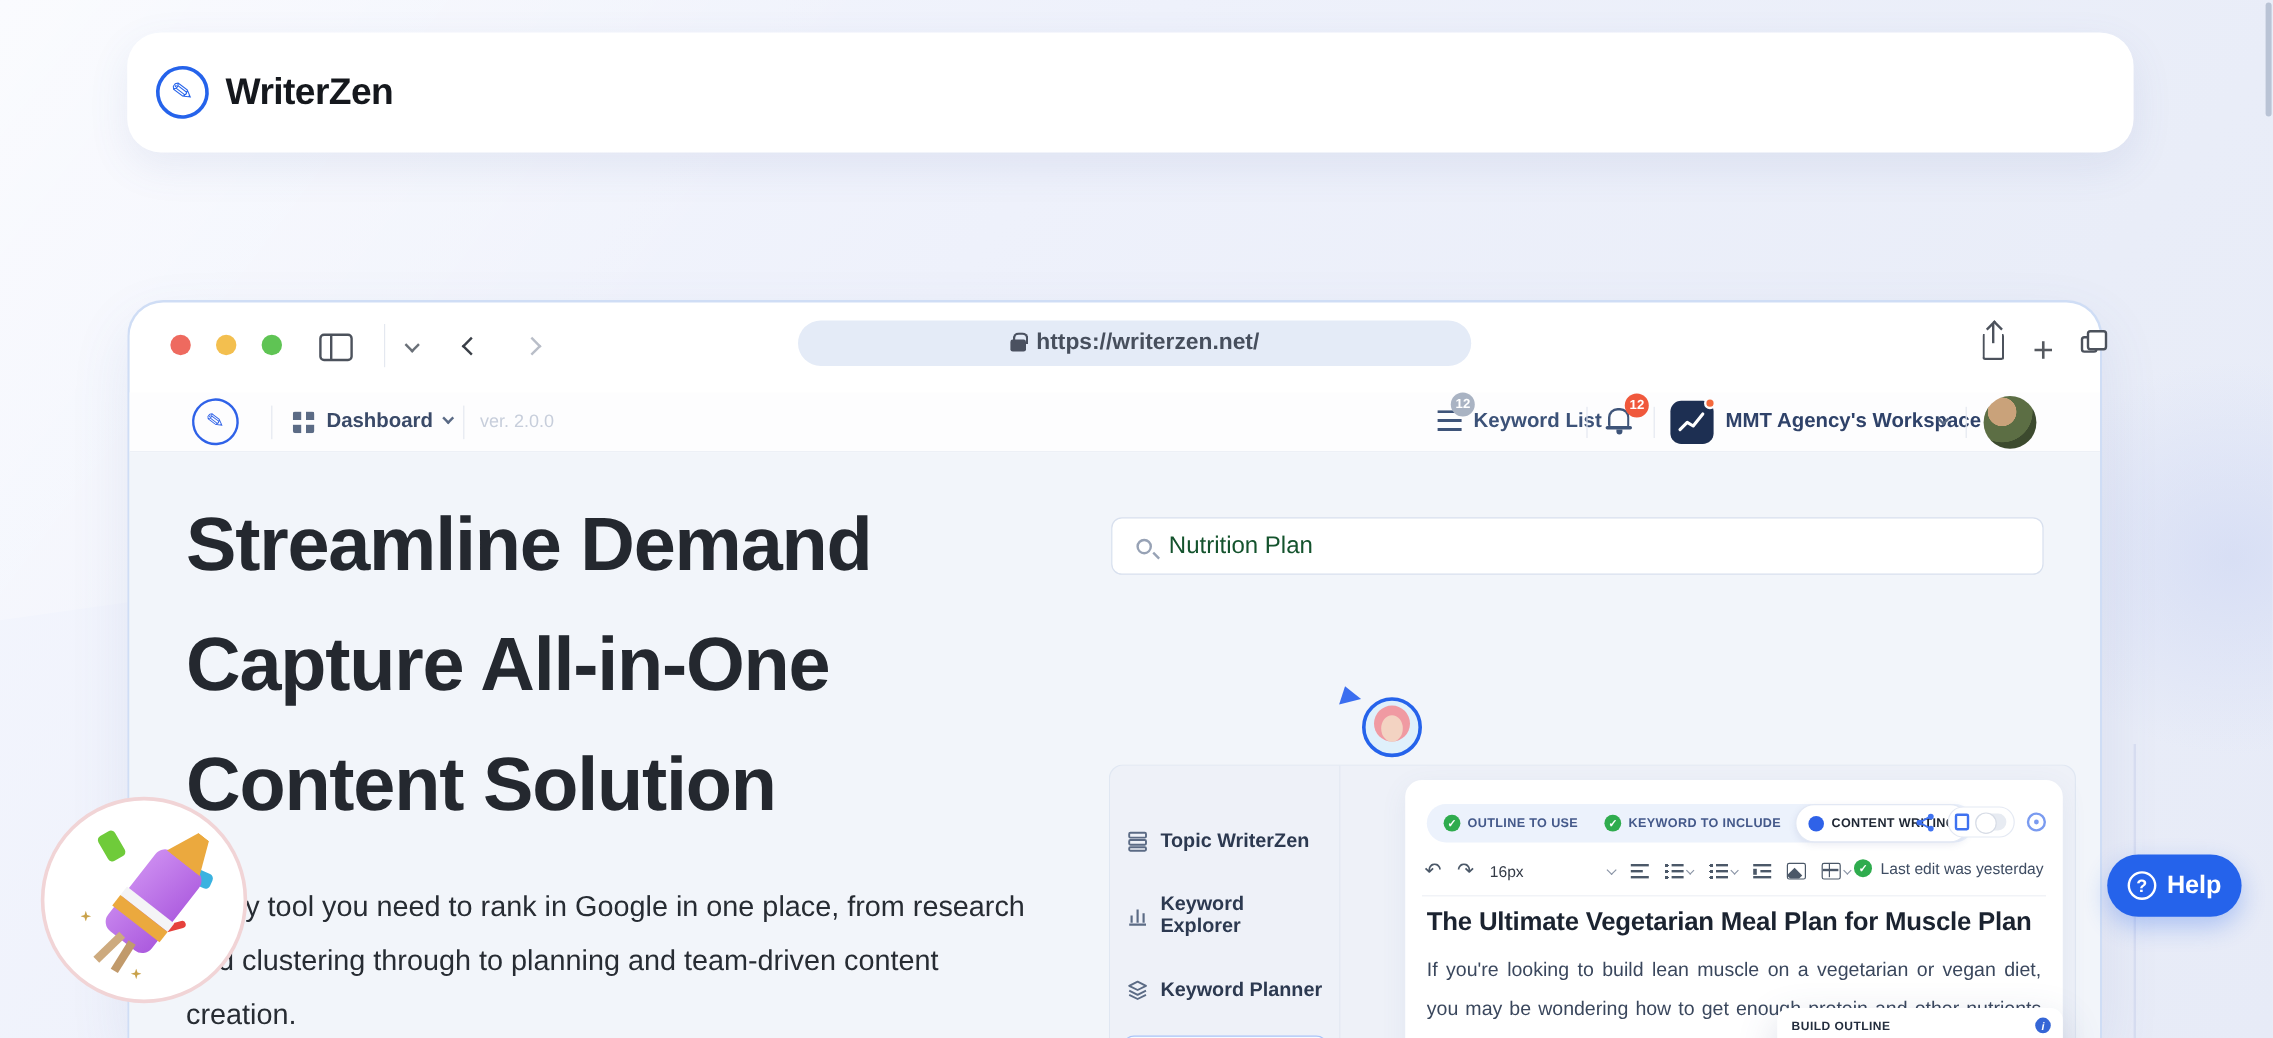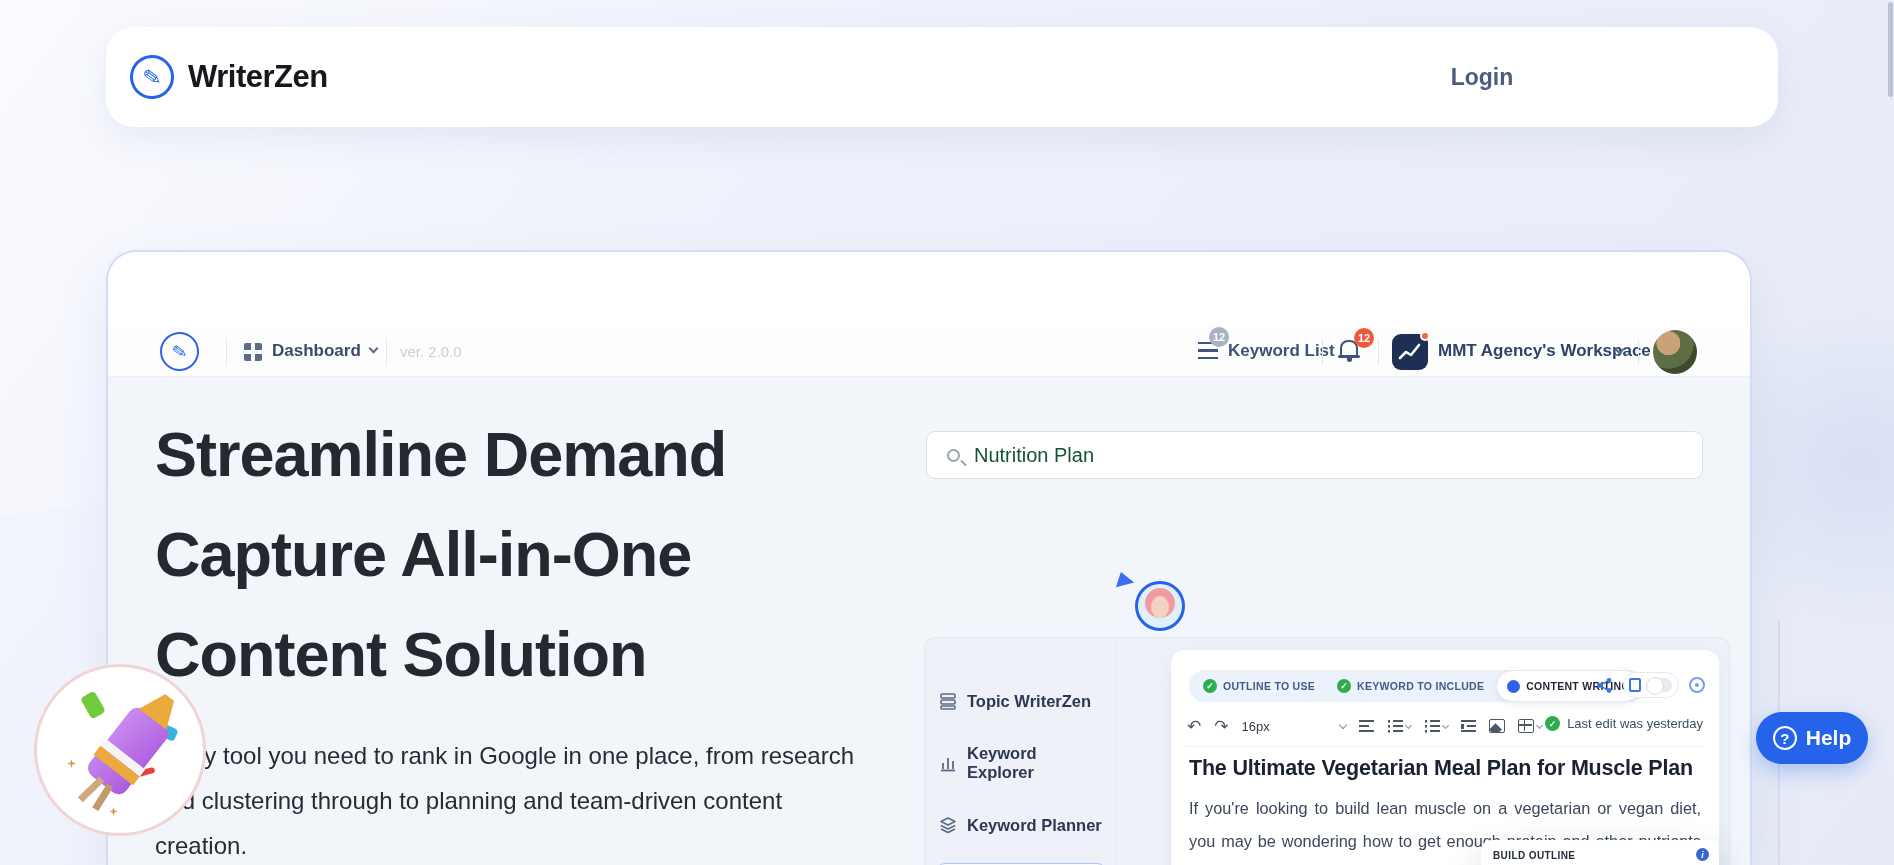--- a/index.html
+++ b/index.html
@@ -228,21 +228,20 @@
   <div class="peach-dot"></div>
   <div class="scroll-thumb"></div>
 
   <header class="topnav">
     <div class="brand">
       <span class="brand-logo">
           <span>✎</span>
         </span>
       <span class="brand-name">WriterZen</span>
     </div>
-    <a class="login">Login</a>
   </header>
 
   <h1 class="hero-title">
     <span>Streamline Demand</span><br>
     <span>Capture All-in-One</span><br>
     <span>Content Solution</span>
   </h1>
   <p class="hero-sub">Every tool you need to rank in Google in one place, from research and clustering through to planning and team-driven content creation.</p>
 
   <div class="popper-circle">
@@ -255,20 +254,37 @@
       <div class="popper-cap"></div>
       <div class="popper-band-white"></div>
       <div class="popper-band-gold"></div>
       <div class="popper-stick"></div>
       <div class="popper-stick2"></div>
     </div>
   </div>
 
   <section class="browser">
 
+    <div class="chrome">
+      <span class="dot" style="left:34px;background:#ee6a5f"></span>
+      <span class="dot" style="left:72px;background:#f3bf4f"></span>
+      <span class="dot" style="left:110px;background:#5fc454"></span>
+      <span class="chrome-icn win-sidebar-icn"></span>
+      <span class="vdiv" style="left:212px;top:18px;height:36px;"></span>
+      <span class="chev chev-down" style="position:absolute;left:231px;top:31px;color:#6a7078;"></span>
+      <span class="chev chev-left" style="position:absolute;left:279px;top:31px;width:11px;height:11px;color:#3a3f47;"></span>
+      <span class="chev chev-right" style="position:absolute;left:330px;top:31px;width:11px;height:11px;color:#b9bec8;"></span>
+      <div class="url-pill">
+        <span class="lock"></span>
+        <span class="url-text">https://writerzen.net/</span>
+      </div>
+      <span class="share-icn"></span>
+      <span class="plus-icn">+</span>
+      <span class="tabs-icn"></span>
+    </div>
 
     <div class="app-header">
       <span class="app-logo">
           <span>✎</span>
         </span>
       <span class="vdiv" style="left:118px;top:11px;height:28px;"></span>
       <span class="grid-icn"></span>
       <span class="dash-label">Dashboard</span>
       <span class="chev chev-down" style="position:absolute;left:262px;top:18px;width:7px;height:7px;border-width:2px;color:#5a6a85;"></span>
       <span class="vdiv" style="left:278px;top:11px;height:28px;"></span>

